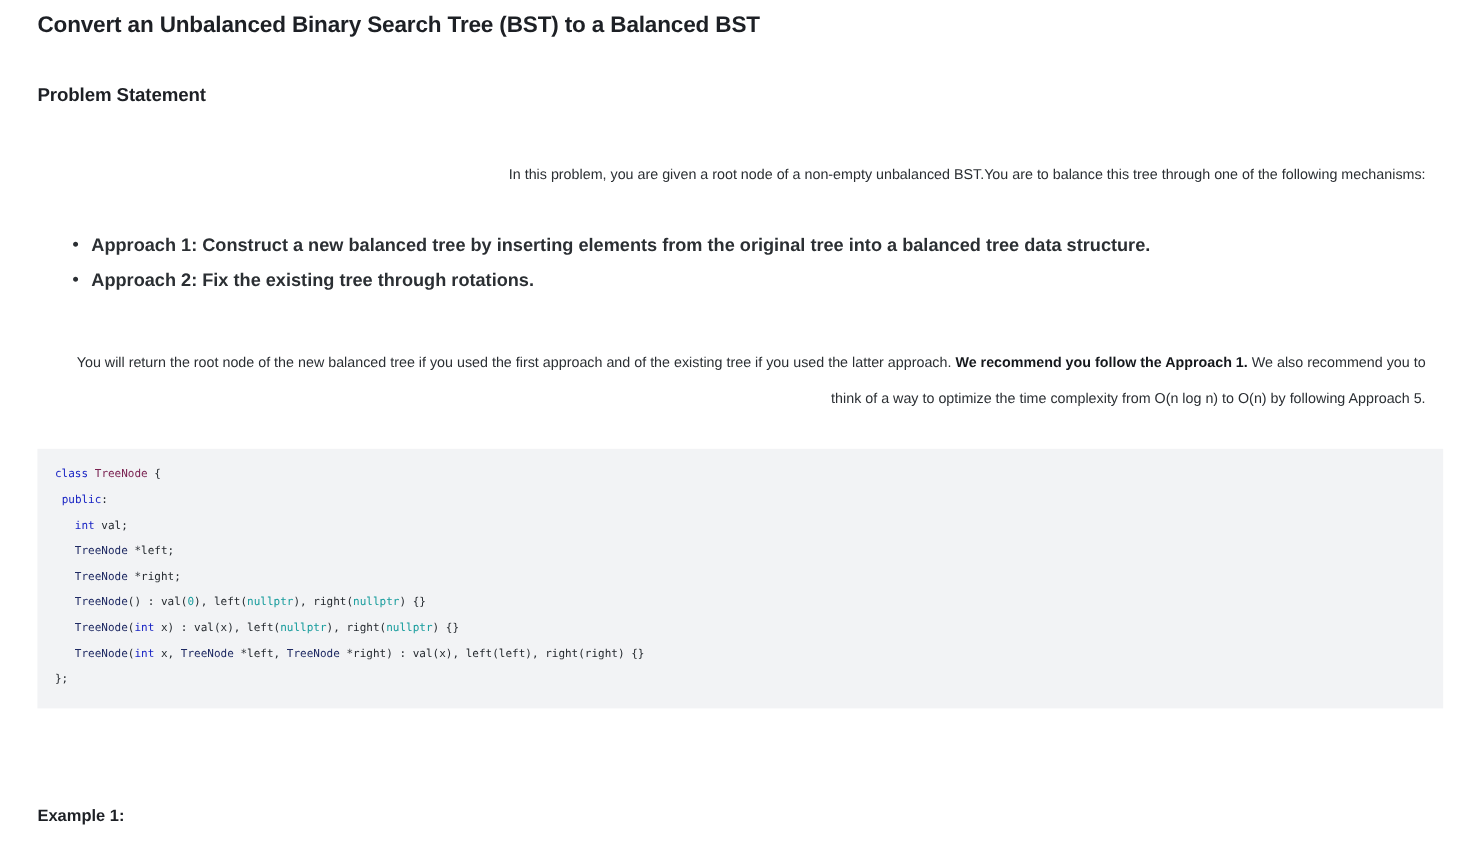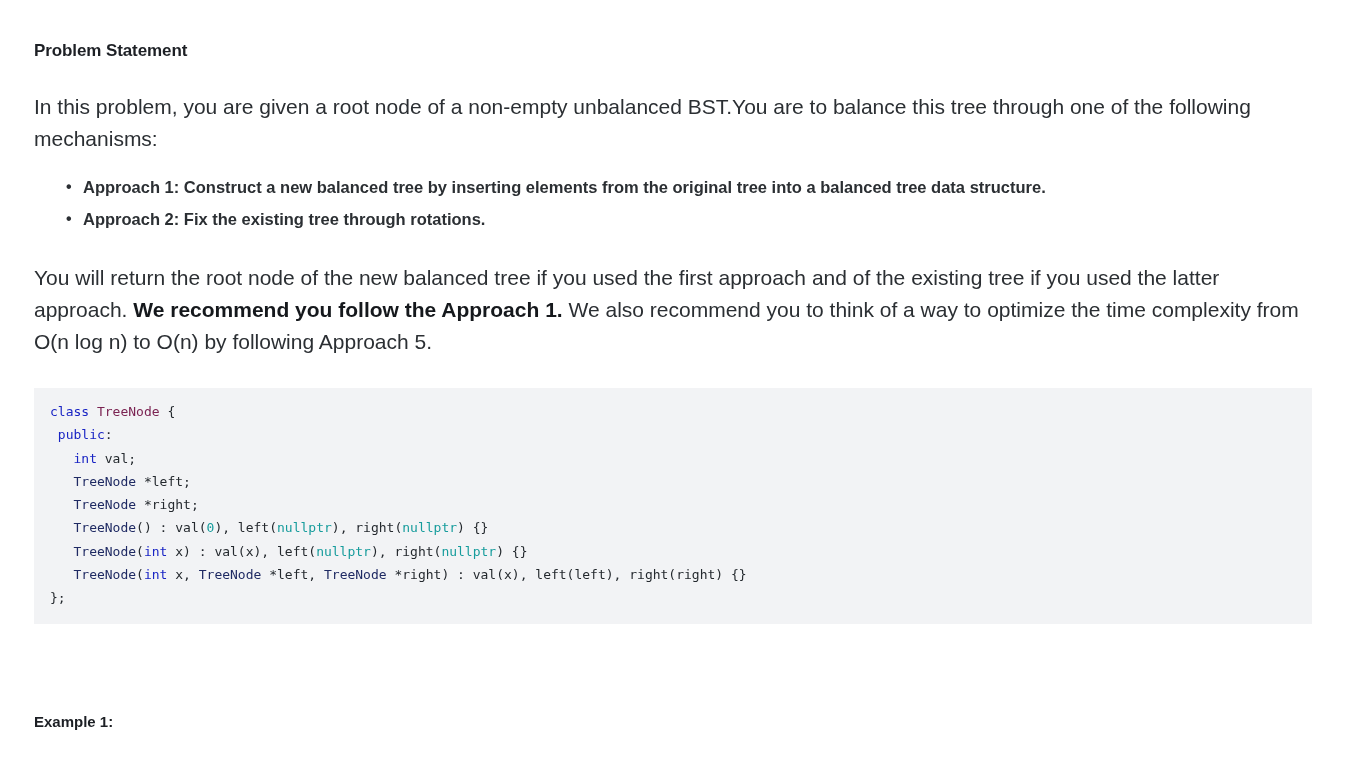--- a/index.html
+++ b/index.html
@@ -38,26 +38,27 @@
     font-size: 17px;
     font-weight: 700;
     color: #1d2025;
     letter-spacing: -0.1px;
     margin: 0;
     padding-top: 38px;
     line-height: 26px;
   }
 
   p.body-text {
-    font-size: 21px;
+    font-size: 13px;
     line-height: 32px;
     color: #2b2f33;
-    margin: 0;
+    margin: 16px;
     padding-top: 27px;
     max-width: 1278px;
+    text-align: right;
   }
 
   p.body-text.tight {
     padding-top: 26px;
   }
 
   ul.approach-list {
     margin: 0;
     padding-top: 16px;
     padding-left: 49px;
@@ -88,21 +89,21 @@
     margin-top: 30px;
     background: #f2f3f5;
     width: 1278px;
     box-sizing: border-box;
     padding: 12px 16px 14px 16px;
     overflow: hidden;
   }
   pre.code {
     margin: 0;
     font-family: "DejaVu Sans Mono", "Liberation Mono", monospace;
-    font-size: 13px;
+    font-size: 10px;
     line-height: 23.3px;
     color: #24292e;
     white-space: pre;
     tab-size: 4;
   }
   .tok-kw      { color: #1924c4; }
   .tok-type    { color: #7b2352; }
   .tok-ident   { color: #1f2a63; }
   .tok-num     { color: #169c9c; }
   .tok-const   { color: #169c9c; }
@@ -115,20 +116,21 @@
     margin: 0;
     padding-top: 86px;
     line-height: 24px;
   }
 </style>
 </head>
 <body>
 
 <div class="page">
 
+  <h1 class="doc-title">Convert an Unbalanced Binary Search Tree (BST) to a Balanced BST</h1>
 
   <h2 class="section-title">Problem Statement</h2>
 
   <p class="body-text">In this problem, you are given a root node of a non-empty unbalanced BST.You are to balance this tree through one of the following mechanisms:</p>
 
   <ul class="approach-list">
     <li>Approach 1: Construct a new balanced tree by inserting elements from the original tree into a balanced tree data structure.</li>
     <li>Approach 2: Fix the existing tree through rotations.</li>
   </ul>
 

